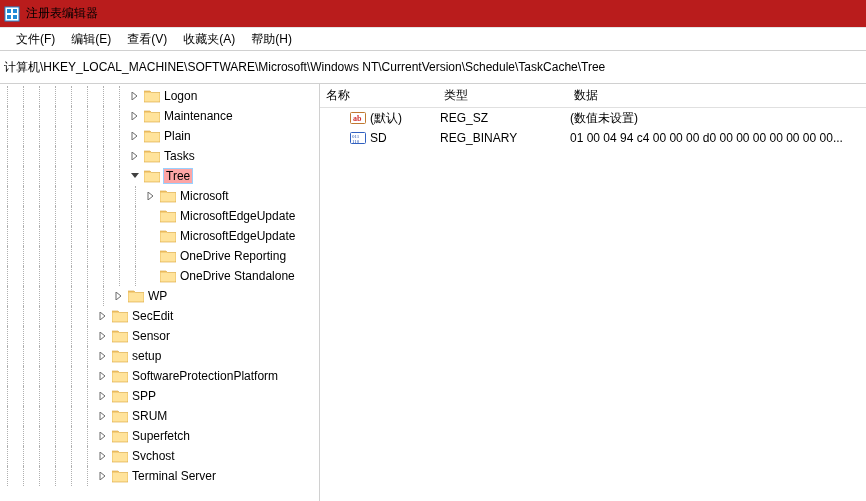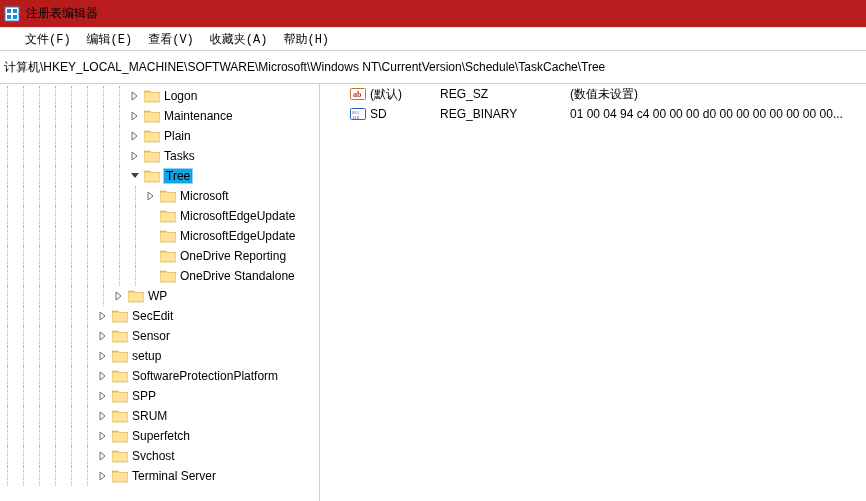--- a/index.html
+++ b/index.html
@@ -25,23 +25,22 @@
     margin-right: 6px;
     display: inline-flex;
     align-items: center;
     justify-content: center;
   }
   .titlebar .title { font-size: 12px; }
   .menubar {
     height: 22px;
     display: flex;
     align-items: center;
-    padding: 0 17px;
+    padding: 0 8px;
     background: #fff;
-    font-family: Liberation Mono, monospace;
   }
   .menubar .menu-item {
     padding: 2px 8px;
     cursor: default;
   }
   .addressbar {
     height: 34px;
     border-top: 1px solid #d0d0d0;
     border-bottom: 1px solid #d0d0d0;
     display: flex;
@@ -91,21 +90,21 @@
     flex-shrink: 0;
     margin-right: 2px;
   }
   .tree-row .folder {
     width: 16px; height: 14px;
     flex-shrink: 0;
     margin-right: 4px;
   }
   .tree-row .label { }
   .tree-row.selected .label {
-    background: #0ea5e9;
+    background: #fca5a5;
     outline: 1px solid #99d1ff;
     padding: 0 2px;
   }
   .guide {
     width: 16px;
     height: 20px;
     flex-shrink: 0;
     position: relative;
   }
   .guide::before {
@@ -588,20 +587,25 @@
         <span class="folder">
           <svg viewBox="0 0 16 14" width="16" height="14">
             <path d="M0 2 L6 2 L7.5 3.5 L16 3.5 L16 13 L0 13 Z" fill="#ffe39b" stroke="#d9a334" stroke-width="0.6"></path>
             <path d="M0 2 L6 2 L7.5 3.5 L0 3.5 Z" fill="#e9b95c"></path>
           </svg>
         </span>
         <span class="label">Terminal Server</span>
       </div>
     </div>
   <div class="list-pane">
+    <div class="list-header">
+      <div class="col col-name">名称</div>
+      <div class="col col-type">类型</div>
+      <div class="col col-data">数据</div>
+    </div>
     <div id="list-body">
         <div class="list-row">
           <div class="cell cell-name">
             <span class="val-icon"><svg viewBox="0 0 16 16" width="16" height="16">
                 <rect x="0.5" y="2.5" width="15" height="11" rx="1" fill="#fff" stroke="#c07830"></rect>
                 <text x="3" y="11" font-size="8" font-family="Tahoma" fill="#d03030" font-weight="bold">ab</text>
               </svg></span>
             <span>(默认)</span>
           </div>
           <div class="cell cell-type">REG_SZ</div>

